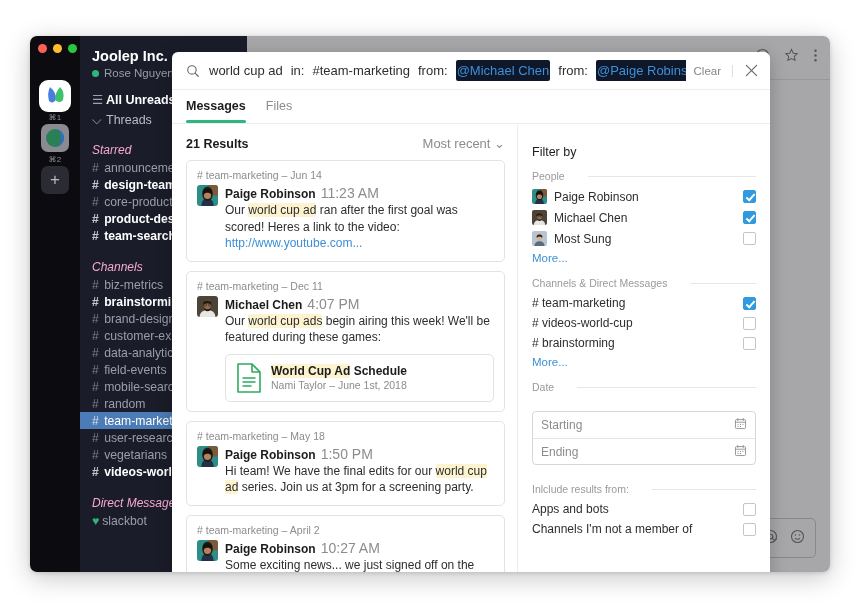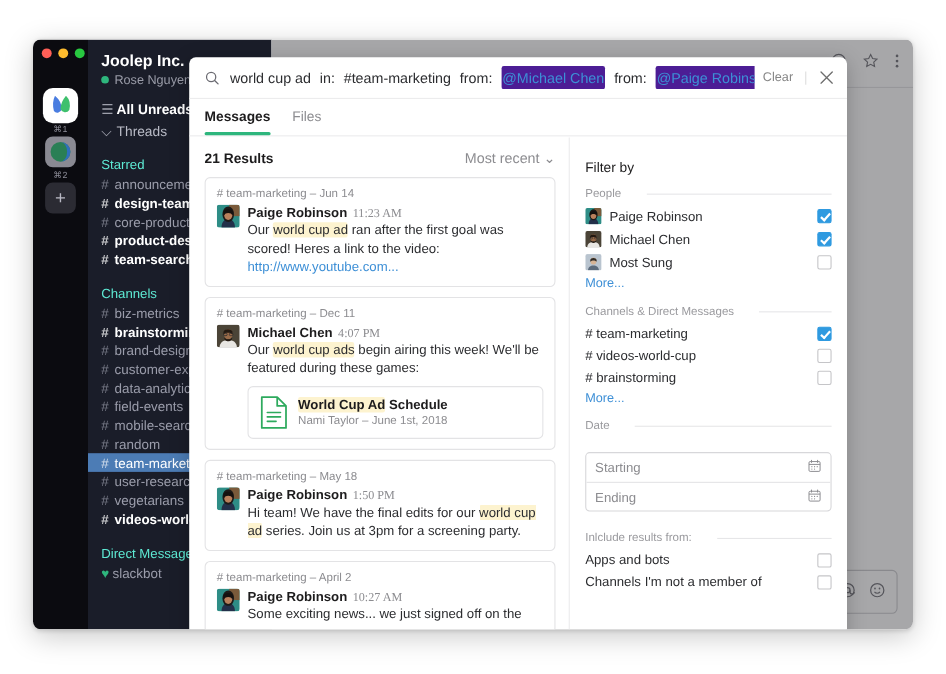--- a/index.html
+++ b/index.html
@@ -78,22 +78,22 @@
     display: inline-block; width: 7px; height: 7px;
     border-radius: 50%; background: #2eb67d; margin-right: 5px;
   }
   .nav-row {
     padding: 3px 12px; white-space: nowrap;
     color: #b9bbc6; font-size: 12.5px;
   }
   .nav-row.bold { color: #fff; font-weight: bold; }
   .nav-ico { display: inline-block; width: 14px; color: #9ea0ab; }
   .sect {
-    padding: 4px 12px 2px 12px; color: #5eead4;
-    font-size: 12px; white-space: nowrap;
+    padding: 4px 12px 2px 12px; color: #f9a8d4;
+    font-size: 12px; white-space: nowrap; font-style: italic;
   }
   .chan {
     padding: 1.5px 12px; white-space: nowrap;
     font-size: 12.2px; color: #9b9dab; overflow: hidden;
   }
   .chan.unread { color: #fff; font-weight: bold; }
   .chan.sel { background: #4c7cb5; color: #fff; }
   .hash { opacity: .75; margin-right: 2px; }
   .heart { color: #2eb67d; margin-right: 3px; }
 
@@ -140,21 +140,21 @@
 
   
   #search-bar {
     height: 38px; border-bottom: 1px solid #ececed;
     display: flex; align-items: center; padding: 0 12px 0 14px;
   }
   #search-input-wrap {
     flex: 1; display: flex; align-items: center; gap: 8px; overflow: hidden;
   }
   .q-token { font-size: 13px; color: #2c2d30; white-space: nowrap; }
-  .q-token.link { color: #3d8fd6; background: #4c1d95; border-radius: 2px; padding: 3px 1px; }
+  .q-token.link { color: #3d8fd6; background: #0f172a; border-radius: 2px; padding: 3px 1px; }
   .q-label { color: #2c2d30; }
   #clear-btn {
     font-size: 11.5px; color: #868686; padding: 0 11px 0 8px;
     border-right: 1px solid #dedede; white-space: nowrap;
   }
   #close-btn { padding-left: 12px; color: #6d6d6d; line-height: 0; }
 
   
   #tabs {
     height: 34px; display: flex; align-items: flex-start;
@@ -183,21 +183,21 @@
 
   .result-card {
     border: 1px solid #e3e3e5; border-radius: 5px;
     padding: 8px 10px 9px 10px; margin-bottom: 9px; background: #fff;
   }
   .rc-meta { font-size: 10.5px; color: #8c8c90; margin-bottom: 4px; white-space: nowrap; }
   .rc-row { display: flex; gap: 7px; }
   .avatar { width: 21px; height: 21px; border-radius: 3px; flex: 0 0 21px; overflow: hidden; position: relative; }
   .rc-main { flex: 1; min-width: 0; }
   .rc-name { font-size: 12px; font-weight: bold; color: #1d1c1d; }
-  .rc-time { font-size: 11px; color: #8c8c90; margin-left: 5px; font-weight: normal; font-family: Liberation Serif, serif; }
+  .rc-time { font-size: 14px; color: #8c8c90; margin-left: 5px; font-weight: normal; }
   .rc-text { font-size: 12px; color: #2c2d30; line-height: 16.5px; margin-top: 1px; }
   .hl { background: #fdf3cf; border-radius: 2px; }
   .url { color: #3d8fd6; }
 
   .file-card {
     margin-top: 8px; border: 1px solid #e3e3e5; border-radius: 5px;
     padding: 8px 10px; display: flex; gap: 9px; align-items: center;
   }
   .file-meta { font-size: 10.5px; color: #8c8c90; margin-top: 1px; }
   .file-title { font-size: 12px; color: #1d1c1d; }

